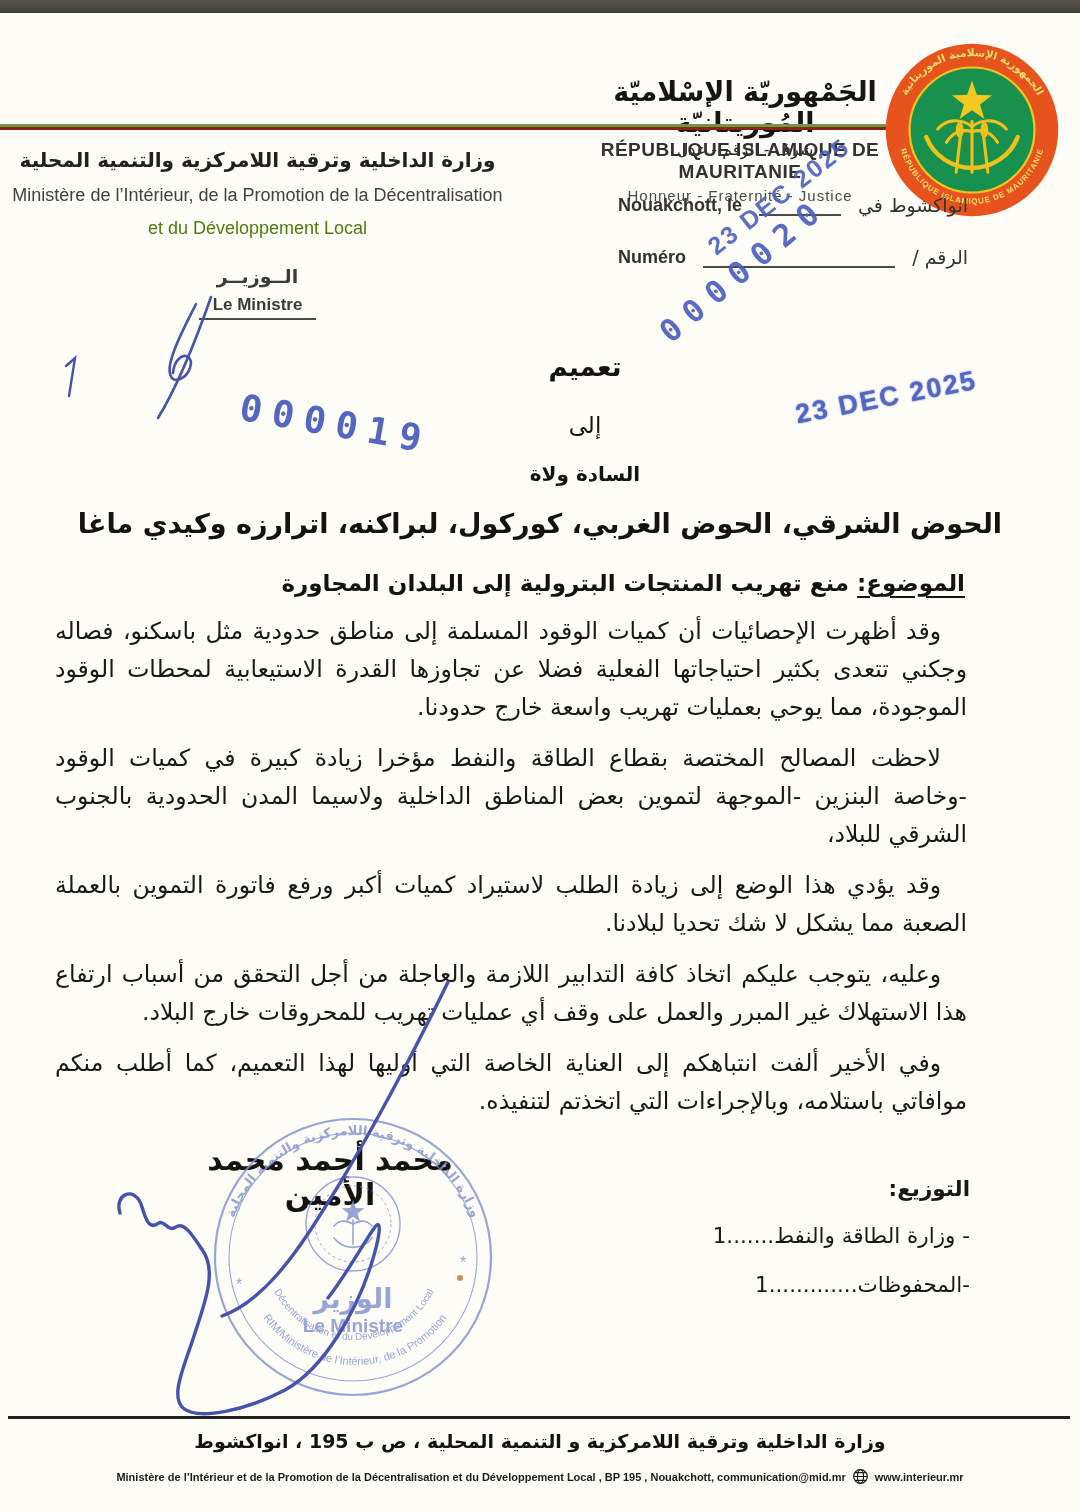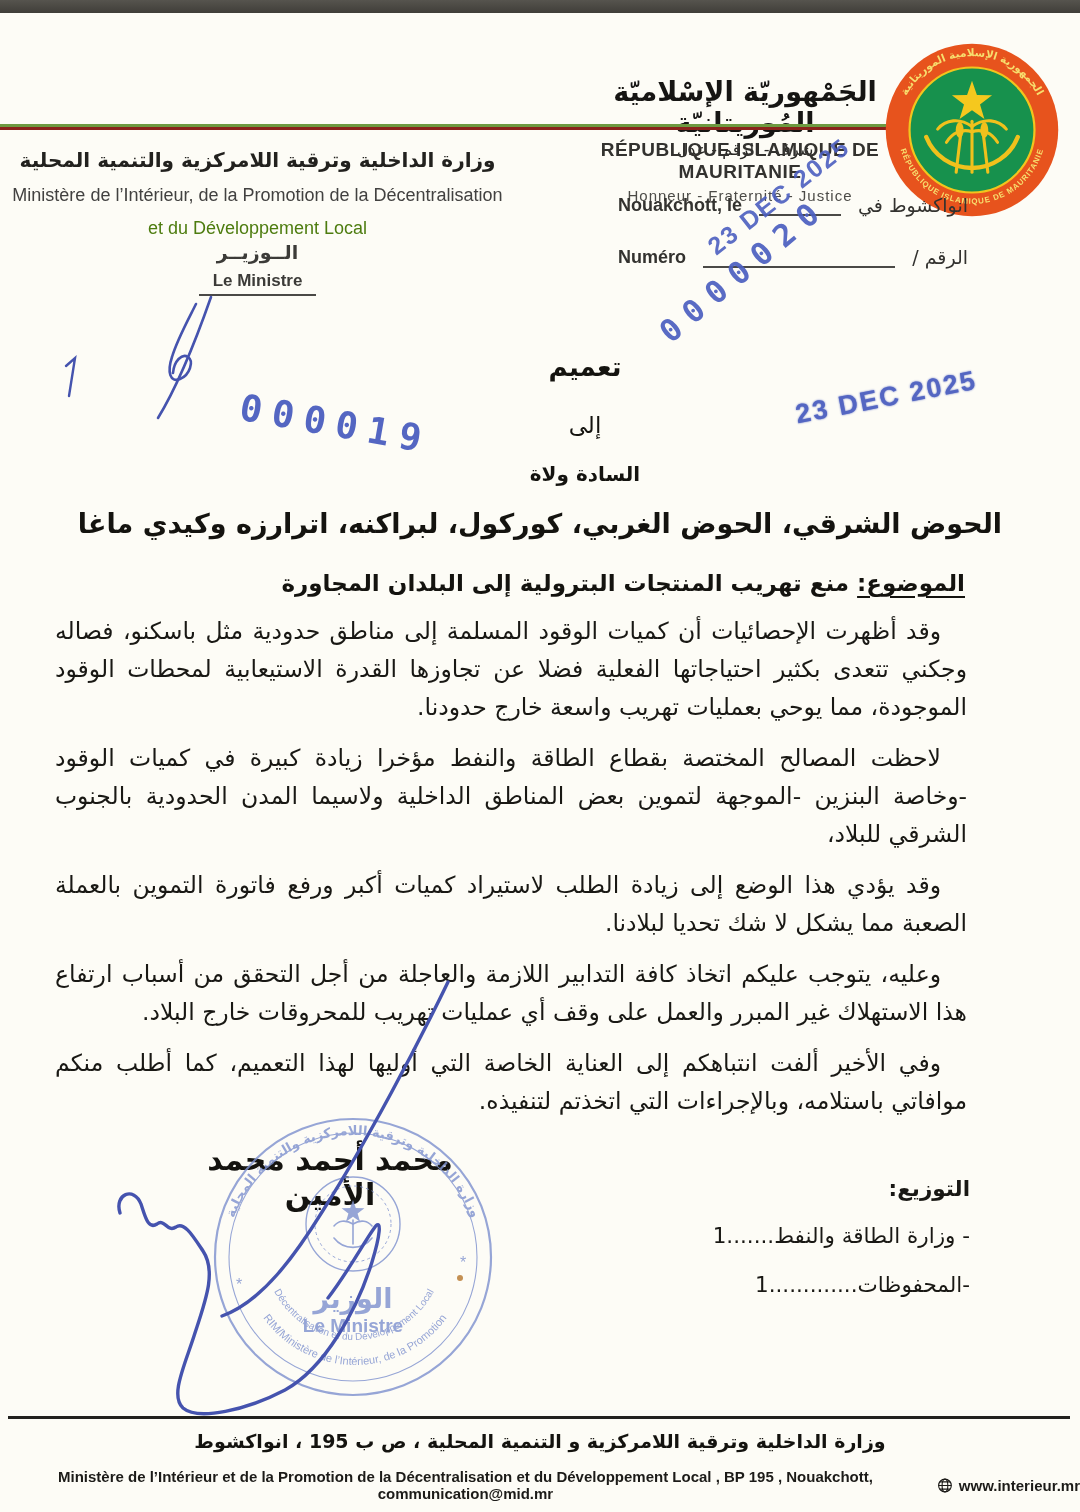--- a/index.html
+++ b/index.html
@@ -15,21 +15,21 @@
   .rule{position:absolute;left:0;top:124px;width:1038px;}
   .rule .g{height:3px;background:#6d9a40;}
   .rule .r{height:3px;background:#8a241b;}
   .republic{position:absolute;left:555px;top:139px;width:370px;text-align:center;}
   .republic .fr{font-weight:bold;font-size:19px;letter-spacing:.5px;color:#33322f;}
   .republic .motto{font-size:15px;letter-spacing:1px;color:#4c4b47;margin-top:4px;}
   .ministry{position:absolute;left:5px;top:148px;width:505px;text-align:center;color:#3c3b38;}
   .ministry .ar{font-family:"DejaVu Sans",sans-serif;font-size:20px;font-weight:bold;color:#22211e;direction:rtl;}
   .ministry .fr{font-size:18px;margin-top:13px;color:#424140;}
   .ministry .fr2{font-size:18px;margin-top:12px;color:#4d7c0f;}
-  .ministry .minar{font-family:"DejaVu Sans",sans-serif;font-size:19px;font-weight:bold;margin-top:2px;direction:rtl;}
+  .ministry .minar{font-family:"DejaVu Sans",sans-serif;font-size:19px;font-weight:bold;margin-top:26px;direction:rtl;}
   .ministry .minfr{font-size:17px;font-weight:bold;margin-top:8px;display:inline-block;
                    border-bottom:2px solid #4a4946;padding:0 14px 3px;}
   .dateblock{position:absolute;left:618px;top:194px;width:350px;font-size:18px;color:#33322f;}
   .dateblock .row{display:flex;align-items:flex-end;margin-bottom:30px;gap:11px;}
   .dateblock .lbl-fr{font-weight:bold;white-space:nowrap;}
   .dateblock .fill{flex:1;border-bottom:2px solid #4a4946;margin:0 6px;height:20px;}
   .dateblock .lbl-ar{font-family:"DejaVu Sans",sans-serif;white-space:nowrap;direction:rtl;font-size:19px;}
   
   .stamp{position:absolute;color:#4c5fc0;white-space:nowrap;}
   .stamp-num{font-family:"DejaVu Sans Mono",monospace;font-weight:bold;}
@@ -57,21 +57,21 @@
           font-family:"DejaVu Sans",sans-serif;font-size:30px;font-weight:bold;color:#14130f;}
   .distribution{position:absolute;left:640px;top:1176px;width:330px;direction:rtl;text-align:right;
                 font-family:"DejaVu Sans",sans-serif;font-size:21.5px;color:#191814;}
   .distribution .title{font-weight:bold;margin-bottom:22px;}
   .distribution .item{margin-bottom:24px;}
   
   .footer-rule{position:absolute;left:8px;top:1416px;width:1062px;height:3px;background:#22211e;}
   .footer-ar{position:absolute;left:0;top:1430px;width:1080px;text-align:center;direction:rtl;
              font-family:"DejaVu Sans",sans-serif;font-size:19px;font-weight:bold;color:#14130f;}
   .footer-fr{position:absolute;left:0;top:1468px;width:1080px;text-align:center;
-             font-size:15px;font-weight:bold;color:#1c1b18;display:flex;justify-content:center;align-items:center;gap:6px;}
+             font-size:11px;font-weight:bold;color:#1c1b18;display:flex;justify-content:center;align-items:center;gap:6px;}
   .overlay-svg{position:absolute;left:0;top:0;pointer-events:none;}
 </style>
 </head>
 <body>
 
 <div class="page">
 
   <div class="scan-top-bar"></div>
 
   <div class="nat-title">

